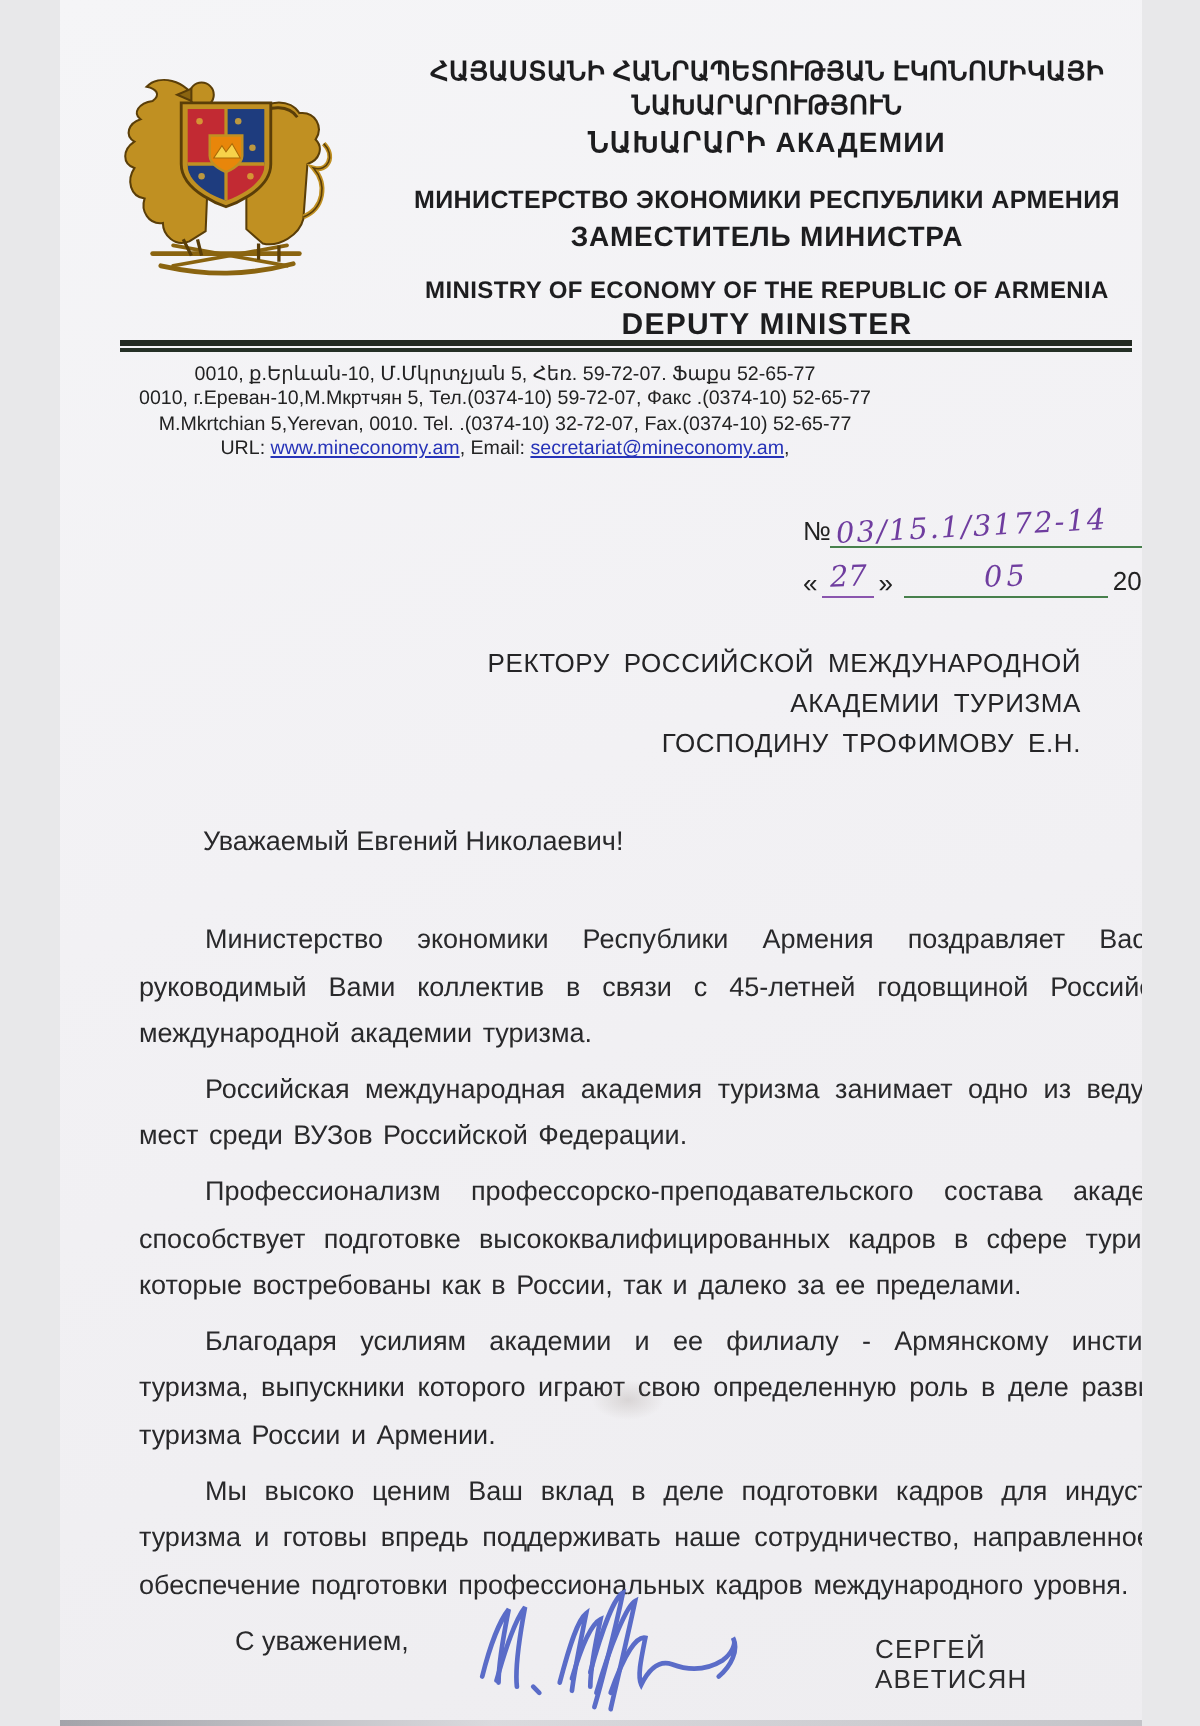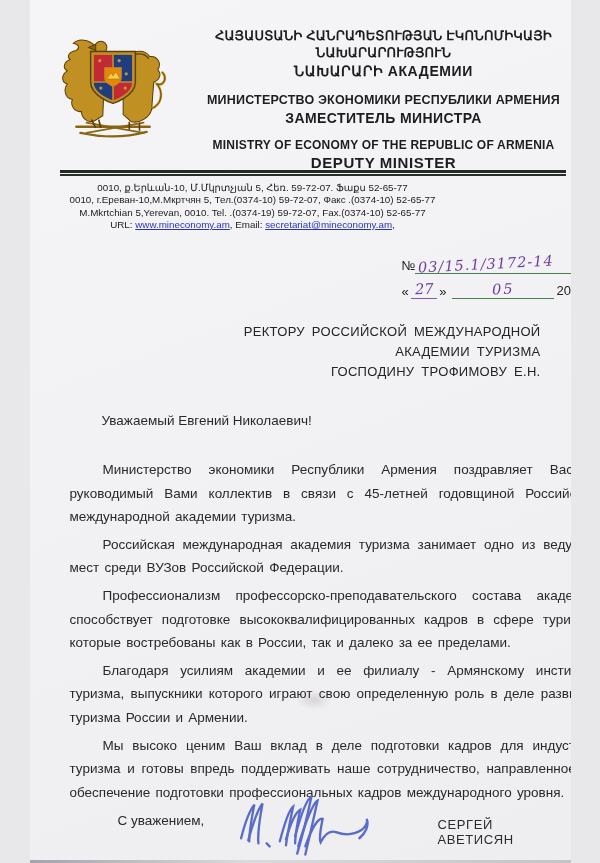--- a/index.html
+++ b/index.html
@@ -119,21 +119,21 @@
   </div>
 
   <div class="rule">
     <div class="r1"></div>
       <div class="r2"></div>
   </div>
 
   <div class="contact">
     <div>0010, ք.Երևան-10, Մ.Մկրտչյան 5, Հեռ. 59-72-07.  Ֆաքս 52-65-77</div>
     <div>0010, г.Ереван-10,М.Мкртчян 5, Тел.(0374-10) 59-72-07, Факс .(0374-10) 52-65-77</div>
-    <div>M.Mkrtchian 5,Yerevan, 0010. Tel. .(0374-19) 59-72-07, Fax.(0374-10) 52-65-77</div>
+    <div>M.Mkrtchian 5,Yerevan, 0010. Tel. .(0374-10) 32-72-07, Fax.(0374-10) 52-65-77</div>
     <div><span>URL: </span><a>www.mineconomy.am</a><span>, Email: </span><a>secretariat@mineconomy.am</a><span>,</span></div>
   </div>
 
   <div class="ref">
     <div class="ref-line1">
       <span class="ref-no">№</span>
       <span class="ref-val"><span class="hand">03/15.1/3172-14</span></span>
     </div>
     <div class="ref-line2">
       <span>«</span>

